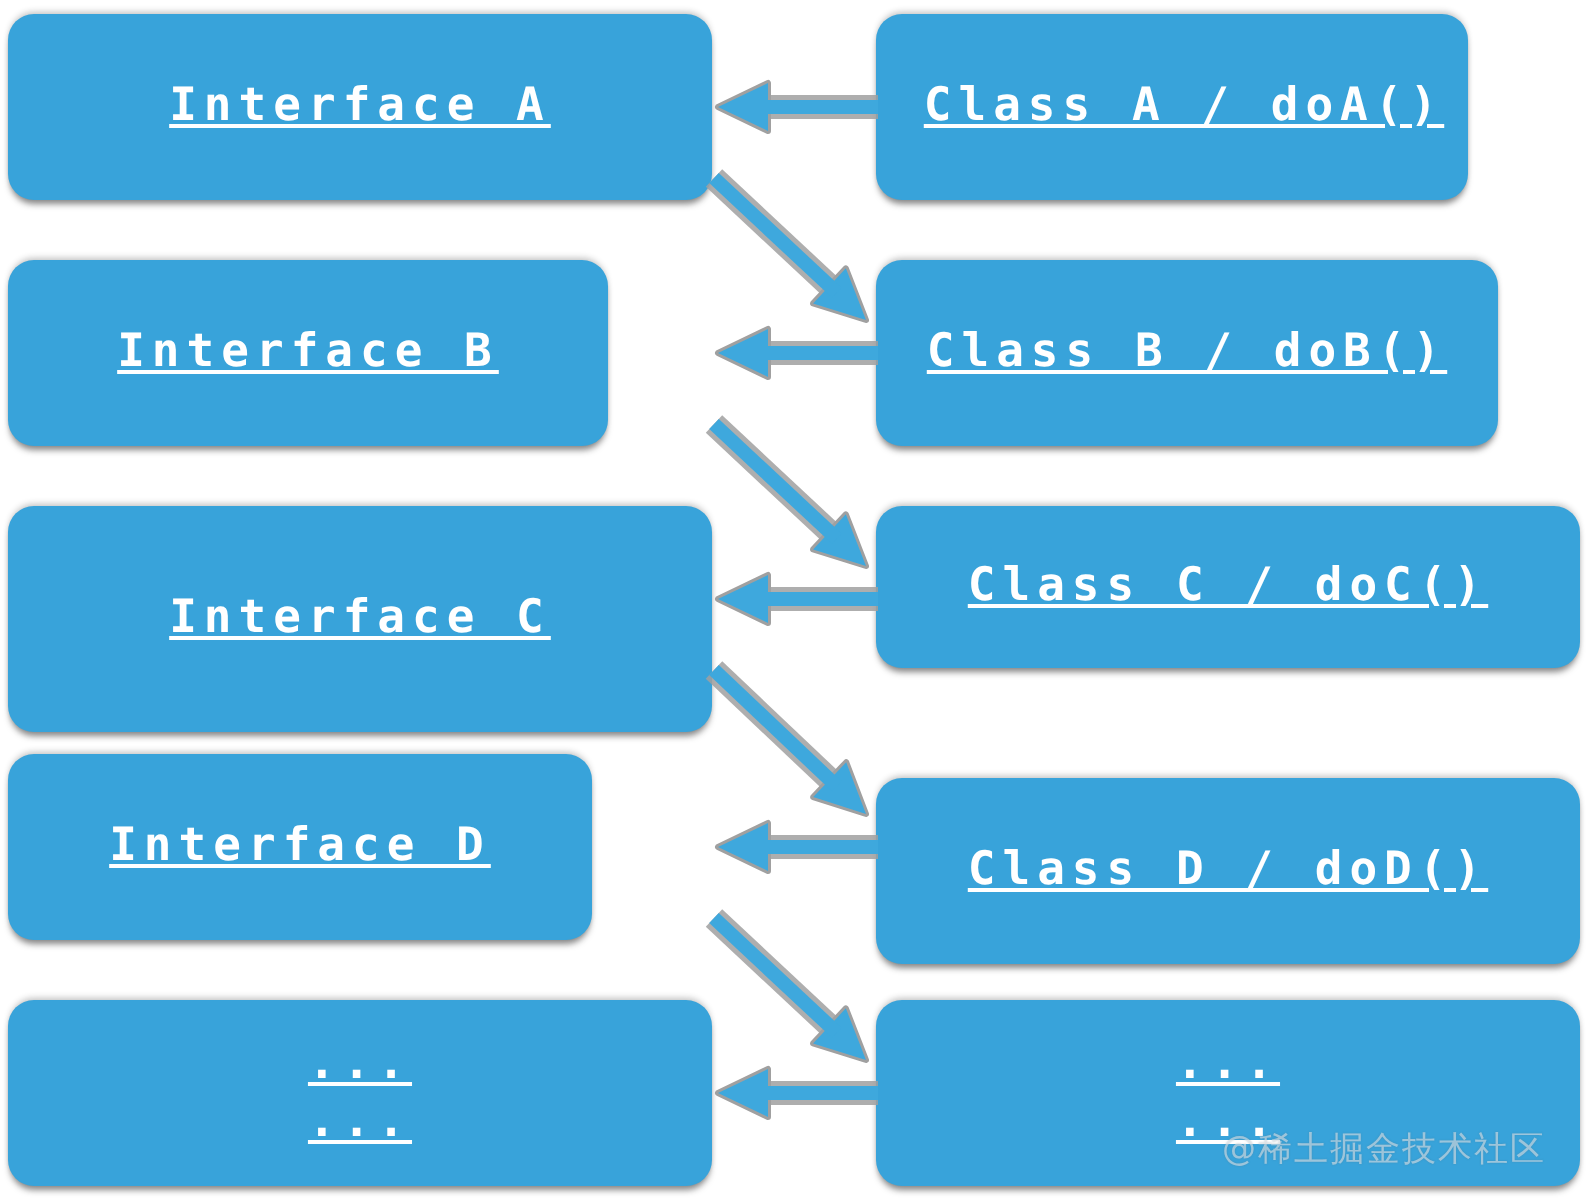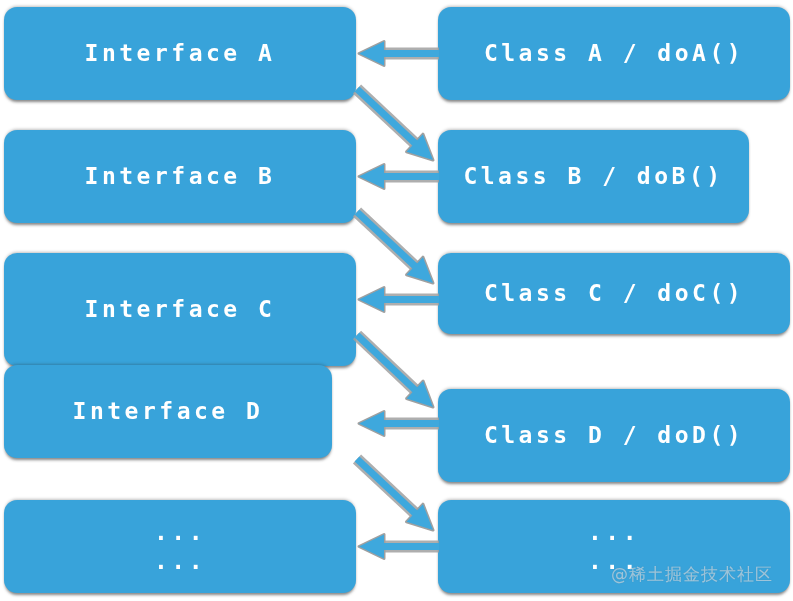--- a/index.html
+++ b/index.html
@@ -21,20 +21,21 @@
     box-shadow:0 3px 3px -1px rgba(35,35,35,.55), 0 -2px 3px -1px rgba(35,35,35,.28);
     z-index:1;
   }
   .box .line {
     font-weight:700;
     font-size:23px;
     line-height:29px;
     letter-spacing:3.5px;
     color:var(--text-color,#ffffff);
     white-space:pre;
+    text-decoration:underline;
   }
   svg.arrows {
     position:absolute;
     left:0; top:0;
     z-index:2;
     pointer-events:none;
   }
   .watermark {
     position:absolute;
     right:20px;
@@ -48,36 +49,36 @@
   }
 </style>
 </head>
 <body>
 
 <div class="canvas">
   <div id="boxes">
       <div class="box" style="left: 4px; top: 7px; width: 352px; height: 93px;">
         <div class="line">Interface A</div>
       </div>
-      <div class="box" style="left: 438px; top: 7px; width: 352px; height: 93px;">
+      <div class="box" style="left: 438px; top: 7px; width: 284px; height: 93px; padding-left: 12px;">
         <div class="line">Class A / doA()</div>
       </div>
-      <div class="box" style="left: 4px; top: 130px; width: 352px; height: 93px;">
+      <div class="box" style="left: 4px; top: 130px; width: 300px; height: 93px;">
         <div class="line">Interface B</div>
       </div>
       <div class="box" style="left: 438px; top: 130px; width: 311px; height: 93px;">
         <div class="line">Class B / doB()</div>
       </div>
       <div class="box" style="left: 4px; top: 253px; width: 352px; height: 113px;">
         <div class="line">Interface C</div>
       </div>
       <div class="box" style="left: 438px; top: 253px; width: 352px; height: 81px;">
         <div class="line">Class C / doC()</div>
       </div>
-      <div class="box" style="left: 4px; top: 365px; width: 328px; height: 93px;">
+      <div class="box" style="left: 4px; top: 377px; width: 292px; height: 93px;">
         <div class="line">Interface D</div>
       </div>
       <div class="box" style="left: 438px; top: 377px; width: 352px; height: 93px; margin-top: 12px;">
         <div class="line">Class D / doD()</div>
       </div>
       <div class="box" style="left: 4px; top: 500px; width: 352px; height: 93px;">
         <div class="line">...</div>
         <div class="line">...</div>
       </div>
       <div class="box" style="left: 438px; top: 500px; width: 352px; height: 93px;">

